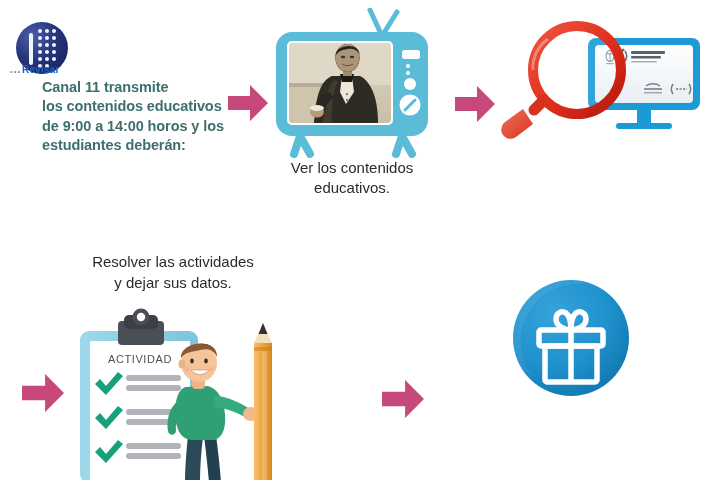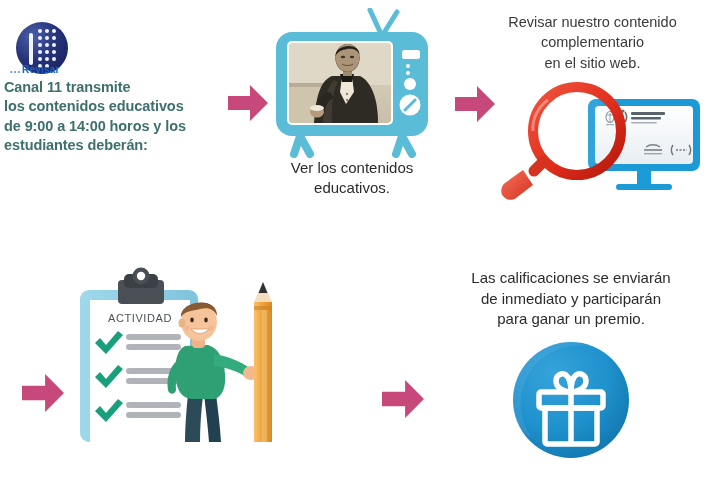--- a/index.html
+++ b/index.html
@@ -43,20 +43,21 @@
   }
   #intro-text{
     margin-top:6px;
     color:#3d6f6d;
     font-size:14.5px;
     font-weight:bold;
     line-height:1.33;
     letter-spacing:-0.1px;
     white-space:pre-line;
     font-family:"Liberation Sans", sans-serif;
+    margin-left:38px;
   }
 
   
   #panel-tv{position:absolute;left:262px;top:8px;width:180px;}
   .tv-wrap{position:relative;width:180px;height:150px;}
   .tv-caption{
     position:absolute;left:-8px;top:150px;width:196px;
     text-align:center;color:#2b2b2b;font-size:15px;line-height:1.35;
     white-space:pre-line;
   }
@@ -207,23 +208,20 @@
 educativos.</div>
   </div>
 
   <div class="arrow" style="left:455px;top:86px;">
     <svg width="40" height="36" viewBox="0 0 40 36" aria-hidden="true">
       <path d="M0 11 L22 11 L22 0 L40 18 L22 36 L22 25 L0 25 Z" fill="#c7487b"></path>
     </svg>
   </div>
 
   <div id="panel-web">
-    <div class="web-caption">Revisar nuestro contenido
-complementario
-en el sitio web.</div>
 
     <div class="web-art">
       <svg width="245" height="120" viewBox="0 0 245 120" aria-hidden="true">
         <defs>
           <linearGradient id="mgred" x1="0" y1="0" x2="1" y2="1">
             <stop offset="0%" stop-color="#f0553e"></stop>
             <stop offset="55%" stop-color="#e02d1c"></stop>
             <stop offset="100%" stop-color="#b3180c"></stop>
           </linearGradient>
           <linearGradient id="hndl" x1="0" y1="0" x2="1" y2="1">
@@ -275,20 +273,22 @@
     </div>
   </div>
 
   <div class="arrow" style="left:22px;top:374px;">
     <svg width="42" height="38" viewBox="0 0 40 36" aria-hidden="true">
       <path d="M0 11 L22 11 L22 0 L40 18 L22 36 L22 25 L0 25 Z" fill="#c7487b"></path>
     </svg>
   </div>
 
   <div id="panel-act">
+    <div class="act-caption">Resolver las actividades
+y dejar sus datos.</div>
 
     <div class="act-art">
       <svg width="250" height="180" viewBox="0 0 250 180" aria-hidden="true">
         <defs>
           <linearGradient id="clipg" x1="0" y1="0" x2="1" y2="0">
             <stop offset="0%" stop-color="#9fd8ea"></stop>
             <stop offset="100%" stop-color="#7ec4dd"></stop>
           </linearGradient>
           <linearGradient id="pen" x1="0" y1="0" x2="1" y2="0">
             <stop offset="0%" stop-color="#f7c070"></stop>
@@ -365,23 +365,20 @@
     </div>
   </div>
 
   <div class="arrow" style="left:382px;top:380px;">
     <svg width="42" height="38" viewBox="0 0 40 36" aria-hidden="true">
       <path d="M0 11 L22 11 L22 0 L40 18 L22 36 L22 25 L0 25 Z" fill="#c7487b"></path>
     </svg>
   </div>
 
   <div id="panel-prize">
-    <div class="prize-caption">Las calificaciones se enviarán
-de inmediato y participarán
-para ganar un premio.</div>
 
     <div class="prize-art">
       <svg width="270" height="120" viewBox="0 0 270 120" aria-hidden="true">
         <defs>
           <radialGradient id="prz" cx="35%" cy="28%" r="78%">
             <stop offset="0%" stop-color="#36a3da"></stop>
             <stop offset="60%" stop-color="#1f91cd"></stop>
             <stop offset="100%" stop-color="#1278b0"></stop>
           </radialGradient>
         </defs>

